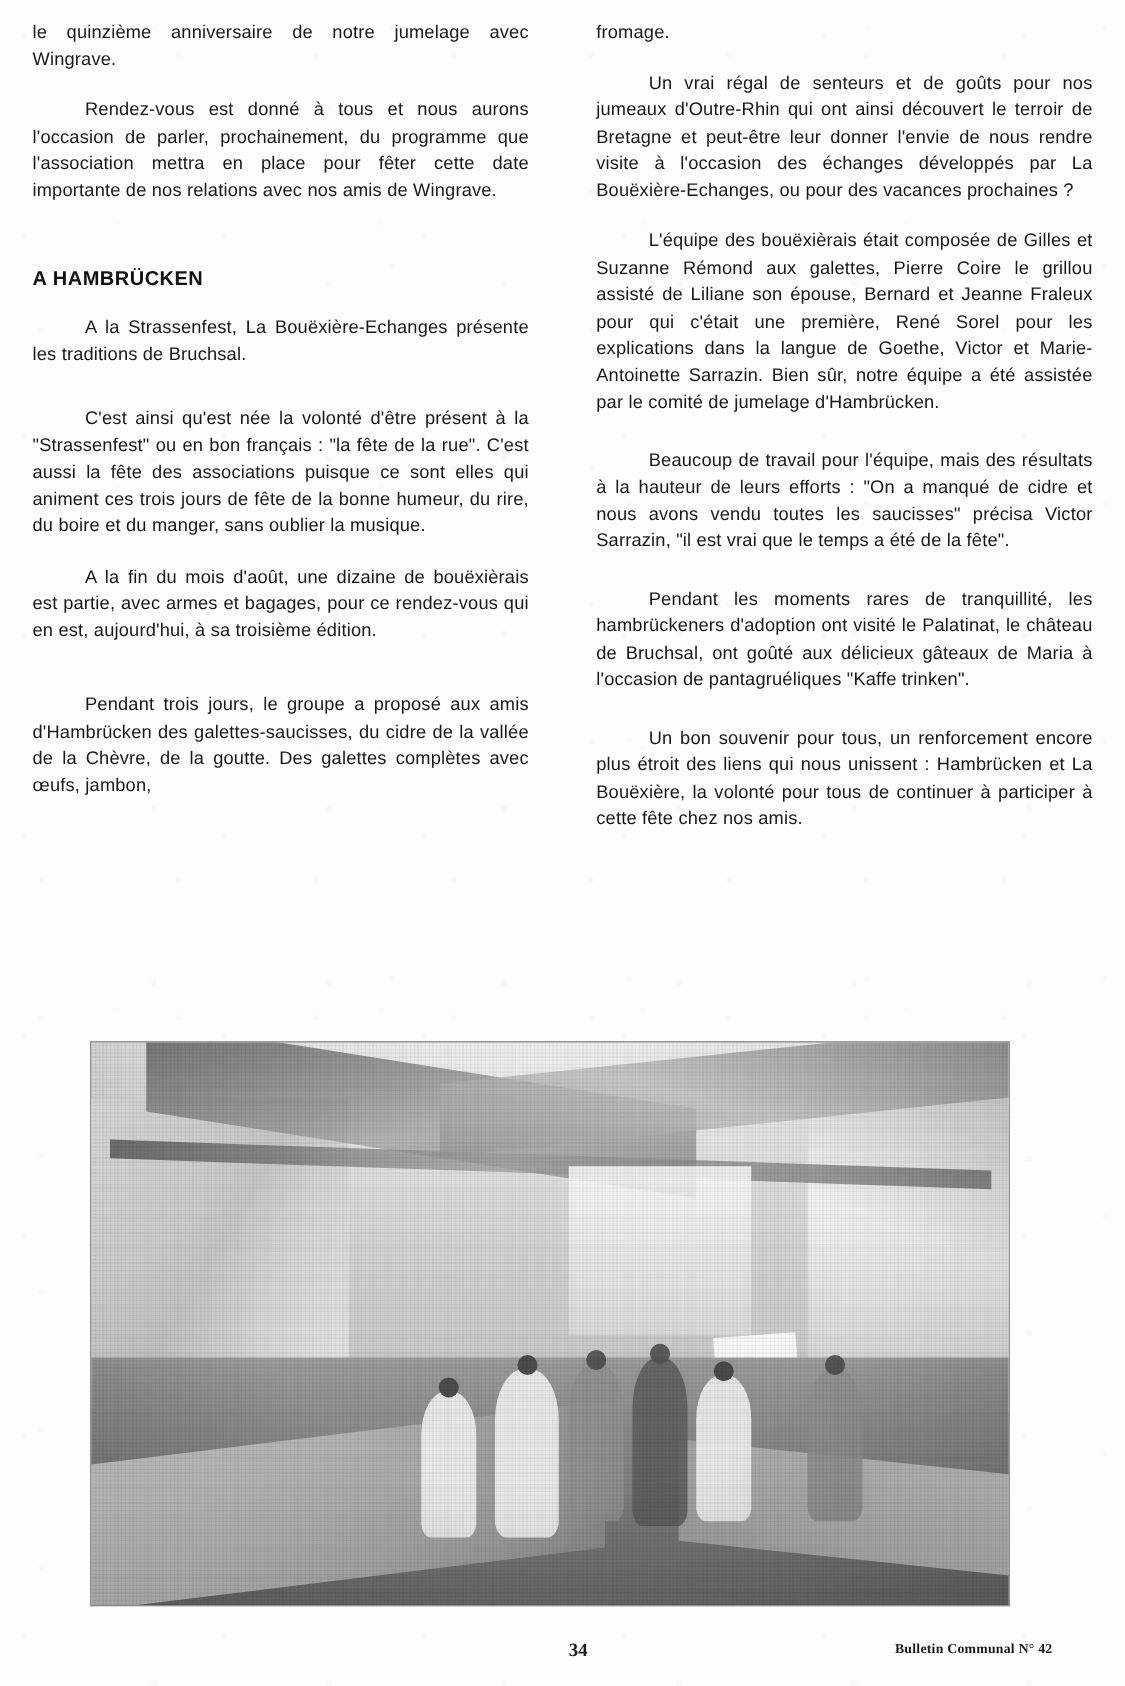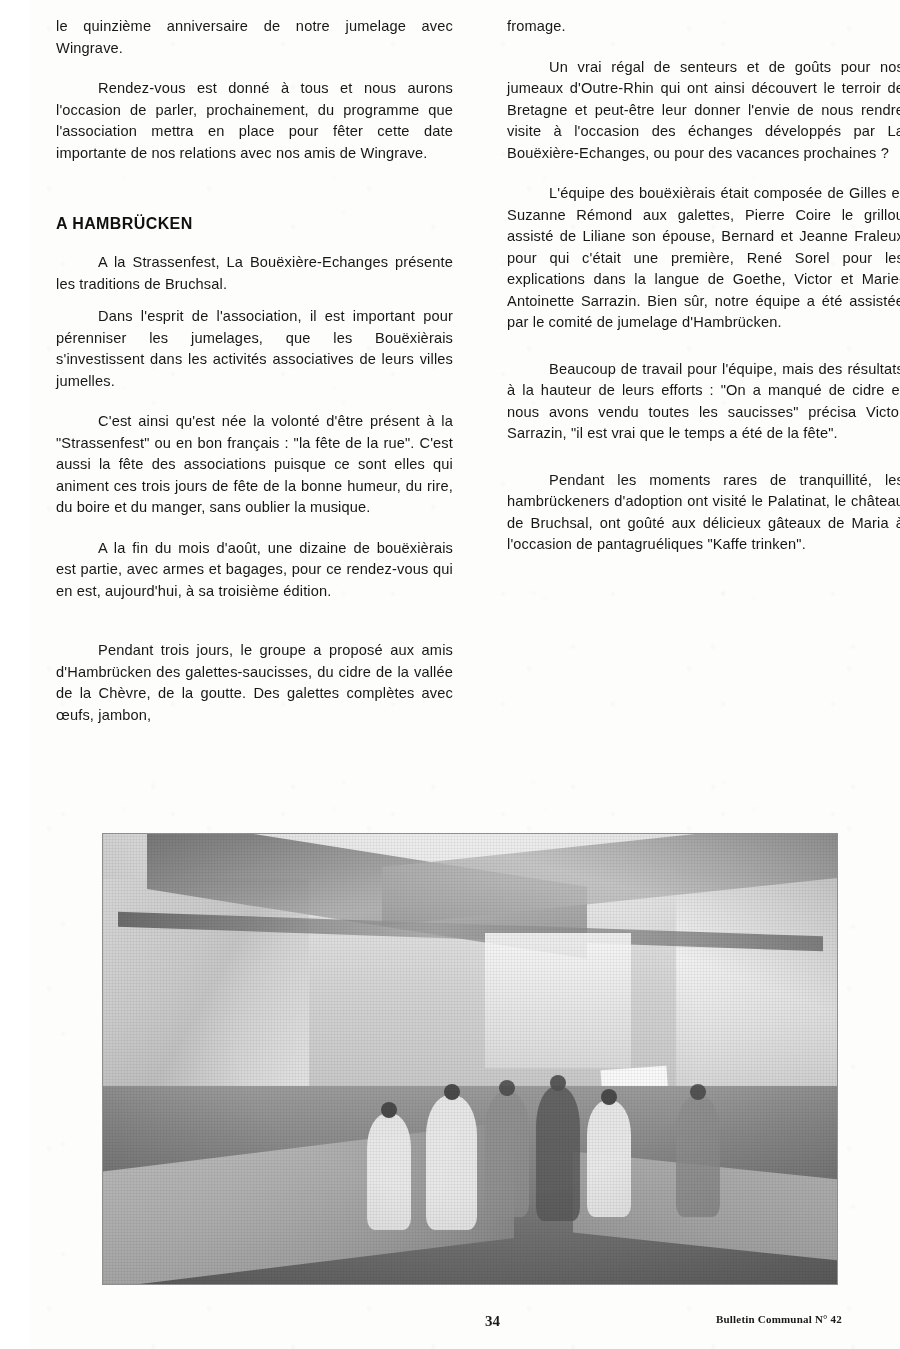--- a/index.html
+++ b/index.html
@@ -13,21 +13,20 @@
     font-family: "Liberation Sans", sans-serif;
     color: #1a1a1a;
     position: relative;
     overflow: hidden;
   }
   
   .page {
     position: absolute;
     inset: 0;
     background: #fdfdfb;
-    margin-left: 30px;
   }
   .page::before {
     content: "";
     position: absolute;
     inset: 0;
     background:
       radial-gradient(circle at 12% 18%, rgba(0,0,0,0.035) 0 2px, transparent 3px),
       radial-gradient(circle at 30% 40%, rgba(0,0,0,0.03) 0 1.5px, transparent 3px),
       radial-gradient(circle at 65% 12%, rgba(0,0,0,0.025) 0 1.5px, transparent 3px),
       radial-gradient(circle at 88% 62%, rgba(0,0,0,0.03) 0 2px, transparent 3px),
@@ -213,41 +212,41 @@
     <div class="col">
       <p>le quinzième anniversaire de notre jumelage avec Wingrave.</p>
       <div class="gap-md"></div>
       <p class="indent">Rendez-vous est donné à tous et nous aurons l'occasion de parler, prochainement, du programme que l'association mettra en place pour fêter cette date importante de nos relations avec nos amis de Wingrave.</p>
       <div class="gap-lg"></div>
       <div style="height:26px"></div>
       <h2 class="section">A HAMBRÜCKEN</h2>
       <div class="gap-md"></div>
       <p class="indent">A la Strassenfest, La Bouëxière-Echanges présente les traditions de Bruchsal.</p>
       <div class="gap-sm"></div>
-      <p class="indent">Dans l'esprit de l'association, il est important pour pérenniser les jumelages, que les Bouëxièrais s'investissent dans les activités associatives de leurs villes jumelles.</p>
       <div class="gap-md"></div>
       <p class="indent">C'est ainsi qu'est née la volonté d'être présent à la "Strassenfest" ou en bon français : "la fête de la rue". C'est aussi la fête des associations puisque ce sont elles qui animent ces trois jours de fête de la bonne humeur, du rire, du boire et du manger, sans oublier la musique.</p>
       <div class="gap-md"></div>
       <p class="indent">A la fin du mois d'août, une dizaine de bouëxièrais est partie, avec armes et bagages, pour ce rendez-vous qui en est, aujourd'hui, à sa troisième édition.</p>
       <div class="gap-md"></div>
       <div class="gap-md"></div>
       <p class="indent">Pendant trois jours, le groupe a proposé aux amis d'Hambrücken des galettes-saucisses, du cidre de la vallée de la Chèvre, de la goutte. Des galettes complètes avec œufs, jambon,</p>
     </div>
 
     <div class="col">
       <p>fromage.</p>
       <div class="gap-md"></div>
       <p class="indent">Un vrai régal de senteurs et de goûts pour nos jumeaux d'Outre-Rhin qui ont ainsi découvert le terroir de Bretagne et peut-être leur donner l'envie de nous rendre visite à l'occasion des échanges développés par La Bouëxière-Echanges, ou pour des vacances prochaines ?</p>
       <div class="gap-md"></div>
       <p class="indent">L'équipe des bouëxièrais était composée de Gilles et Suzanne Rémond aux galettes, Pierre Coire le grillou assisté de Liliane son épouse, Bernard et Jeanne Fraleux pour qui c'était une première, René Sorel pour les explications dans la langue de Goethe, Victor et Marie-Antoinette Sarrazin. Bien sûr, notre équipe a été assistée par le comité de jumelage d'Hambrücken.</p>
       <div class="gap-lg"></div>
       <p class="indent">Beaucoup de travail pour l'équipe, mais des résultats à la hauteur de leurs efforts : "On a manqué de cidre et nous avons vendu toutes les saucisses" précisa Victor Sarrazin, "il est vrai que le temps a été de la fête".</p>
       <div class="gap-lg"></div>
       <p class="indent">Pendant les moments rares de tranquillité, les hambrückeners d'adoption ont visité le Palatinat, le château de Bruchsal, ont goûté aux délicieux gâteaux de Maria à l'occasion de pantagruéliques "Kaffe trinken".</p>
       <div class="gap-lg"></div>
+      <p class="indent">Un bon souvenir pour tous, un renforcement encore plus étroit des liens qui nous unissent : Hambrücken et La Bouëxière, la volonté pour tous de continuer à participer à cette fête chez nos amis.</p>
     </div>
   </div>
 
   <div class="photo-wrap">
     <div class="photo">
       <div class="ph-layer ph-sky"></div>
       <div class="ph-layer ph-tent-left"></div>
       <div class="ph-layer ph-tent-right"></div>
       <div class="ph-layer ph-awning1"></div>
       <div class="ph-layer ph-awning2"></div>

